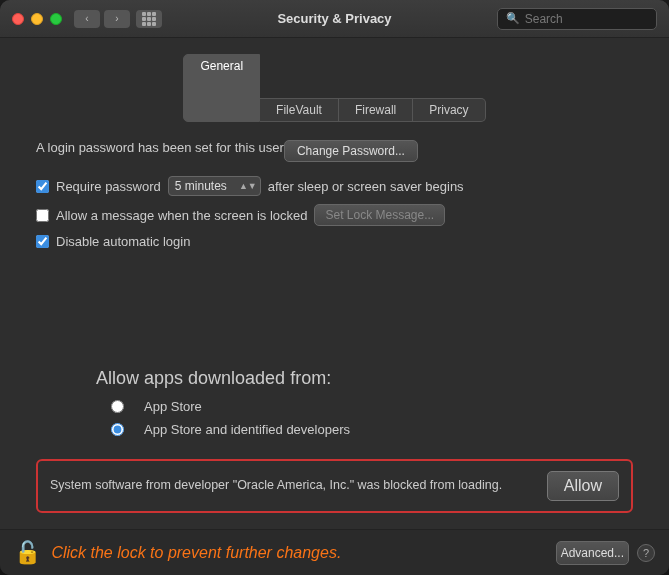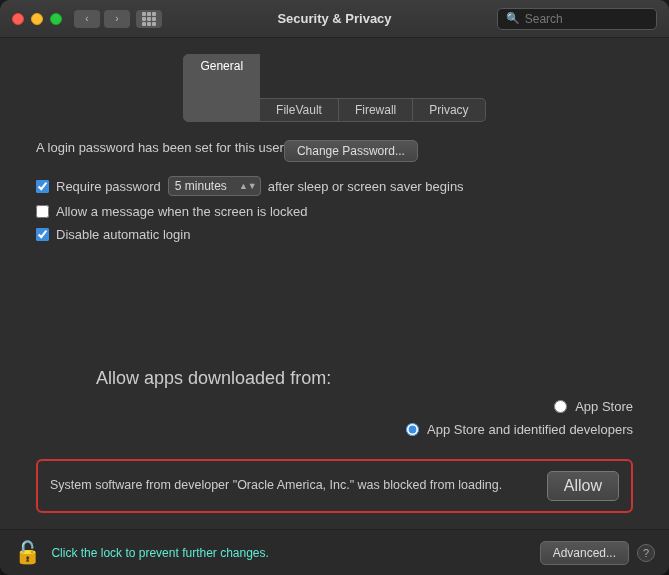--- a/index.html
+++ b/index.html
@@ -259,26 +259,25 @@
     .download-label {
       color: #ccc;
       font-size: 18px;
       margin-bottom: 10px;
       margin-left: 60px;
     }
 
     .radio-row {
       display: flex;
       align-items: center;
-      gap: 8px;
+      gap: 20px;
       margin-bottom: 8px;
       margin-left: 75px;
       color: #ccc;
       font-size: 13px;
-      justify-content: flex-end;
     }
 
     input[type="radio"] {
       width: 13px;
       height: 13px;
       accent-color: #3b8de0;
       cursor: pointer;
     }
 
     
@@ -328,33 +327,34 @@
       align-items: center;
       gap: 10px;
     }
 
     .lock-icon {
       font-size: 22px;
       color: #c8a000;
     }
 
     .lock-label {
-      color: #5eead4;
-      font-size: 12px;
+      color: #f97316;
+      font-size: 16px;
+      font-style: italic;
     }
 
     .spacer { flex: 1; }
 
     .advanced-btn {
       background: linear-gradient(to bottom, #555, #444);
       border: 1px solid #666;
       border-radius: 5px;
       color: #ddd;
       font-size: 12px;
-      padding: 4px 12px;
+      padding: 4px 4px;
       cursor: pointer;
       margin-right: 8px;
     }
 
     .help-btn {
       width: 18px;
       height: 18px;
       border-radius: 50%;
       border: 1px solid #666;
       background: #3a3a3a;
@@ -444,20 +444,21 @@
             <option>8 hours</option>
           </select>
           <span class="select-arrow">▲▼</span>
         </div>
         <span>after sleep or screen saver begins</span>
       </div>
 
       <div class="checkbox-row indent">
         <input type="checkbox" style="">
         <span>Allow a message when the screen is locked</span>
+        <button class="set-lock-btn">Set Lock Message...</button>
       </div>
 
       <div class="checkbox-row indent">
         <input type="checkbox" checked="" style="">
         <span>Disable automatic login</span>
       </div>
 
       <div class="divider-area"></div>
 
       <div class="download-section">

